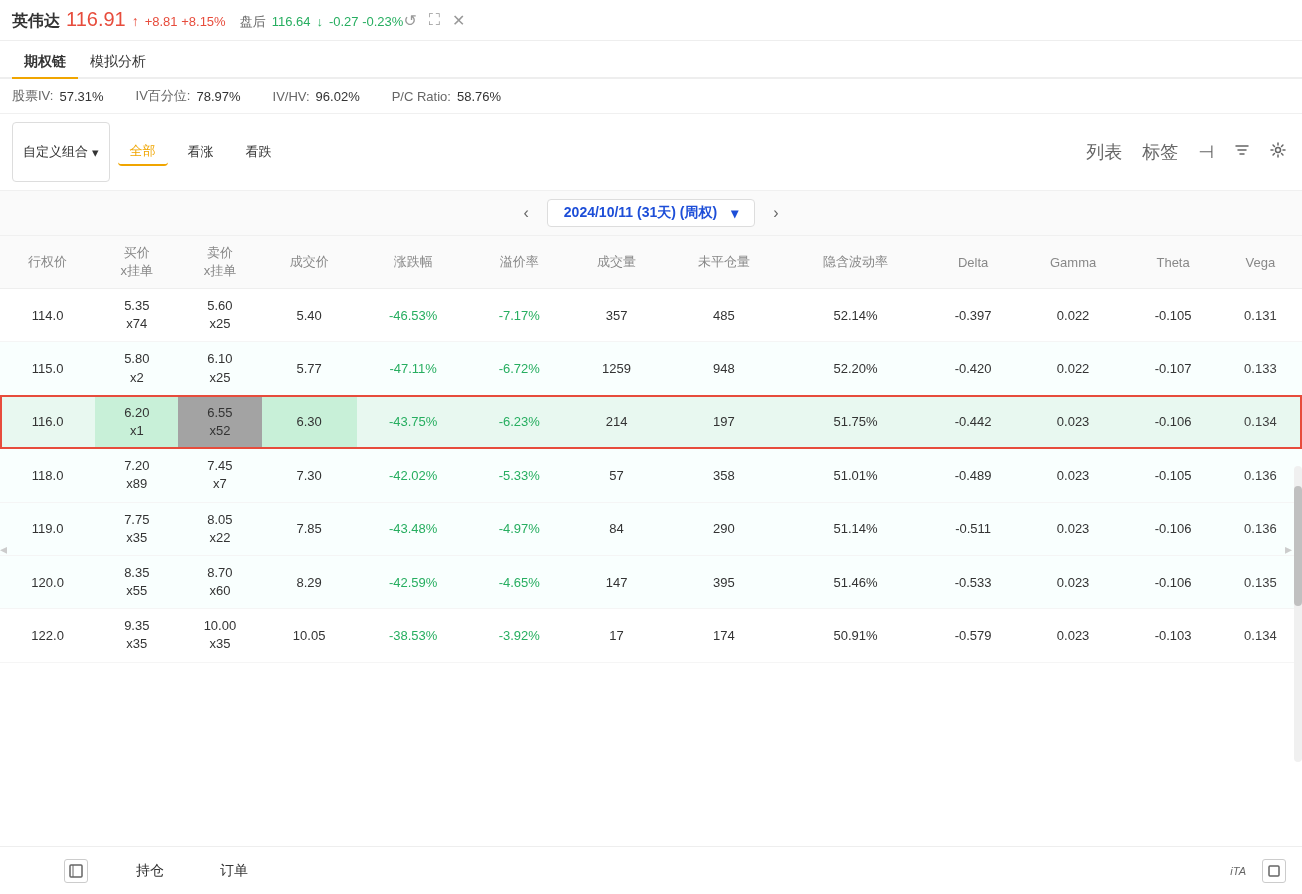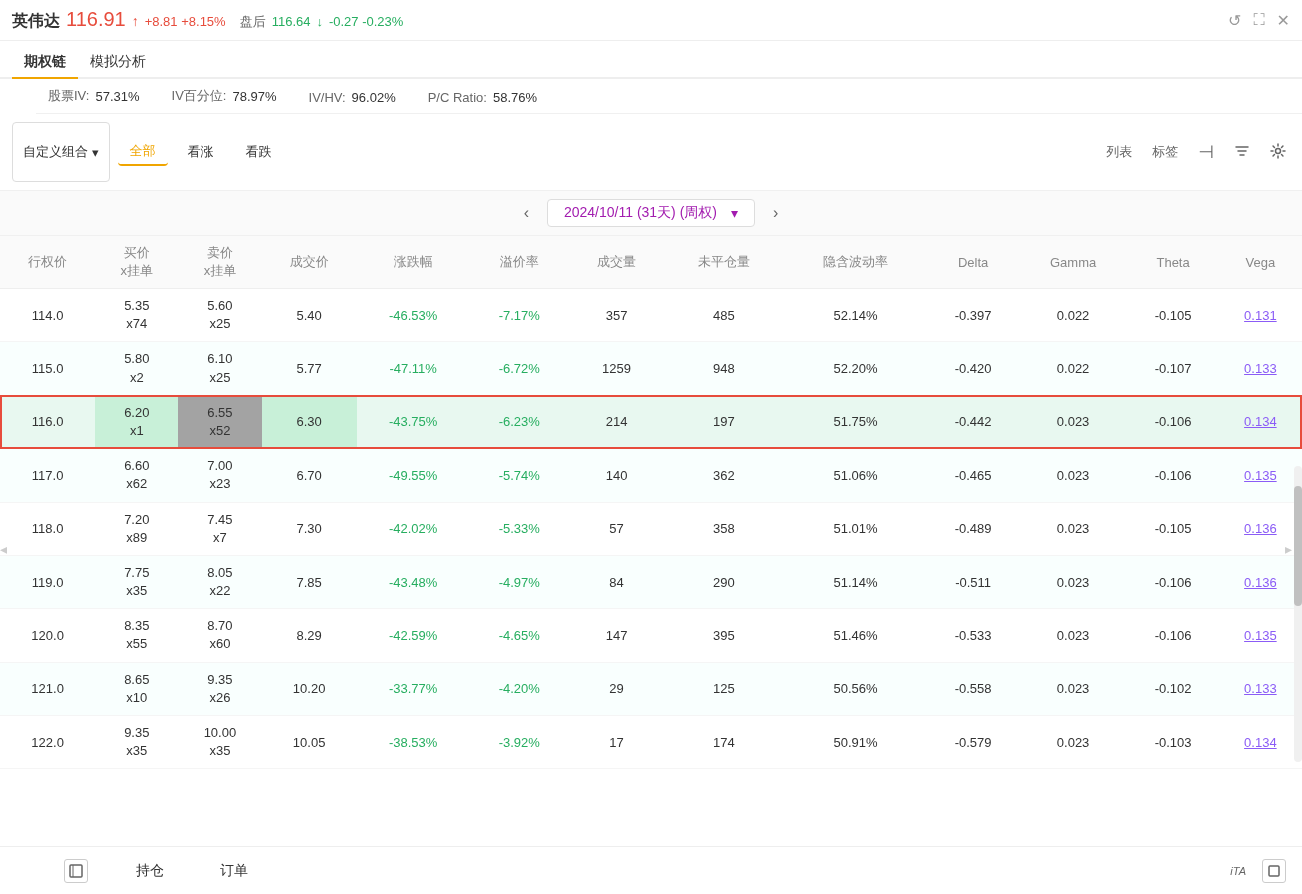--- a/index.html
+++ b/index.html
@@ -13,21 +13,20 @@
       overflow: hidden;
       position: relative;
     }
 
     
     .top-bar {
       display: flex;
       align-items: center;
       padding: 8px 12px;
       border-bottom: 1px solid #eee;
-      justify-content: space-between;
     }
     .stock-info {
       display: flex;
       align-items: baseline;
       gap: 6px;
     }
     .stock-name {
       font-size: 16px;
       font-weight: 600;
       color: #333;
@@ -77,27 +76,26 @@
       bottom: -2px;
       left: 0;
       right: 0;
       height: 2px;
       background: #f0a500;
     }
 
     
     .stats-row {
       display: flex;
-      align-items: flex-end;
+      align-items: center;
       padding: 8px 12px;
       gap: 32px;
       background: #fff;
       border-bottom: 1px solid #f0f0f0;
       font-size: 13px;
-      margin-left: 36px;
     }
     .stat-item { display: flex; align-items: center; gap: 6px; }
     .stat-label { color: #666; }
     .stat-value { color: #333; font-weight: 500; }
 
     
     .toolbar {
       display: flex;
       align-items: center;
       padding: 8px 12px;
@@ -127,21 +125,21 @@
       font-size: 13px;
       color: #333;
       border-radius: 4px;
     }
     .filter-btn.active {
       color: #f0a500;
       border-bottom: 2px solid #f0a500;
     }
     .toolbar-right-btn {
       color: #666;
-      font-size: 13px;
+      font-size: 18px;
       cursor: pointer;
       padding: 2px 4px;
     }
 
     
     .date-selector {
       display: flex;
       align-items: center;
       justify-content: center;
       padding: 8px 12px;
@@ -153,26 +151,27 @@
       cursor: pointer;
       color: #666;
       font-size: 16px;
       padding: 2px 6px;
     }
     .date-label {
       display: flex;
       align-items: center;
       gap: 14px;
       font-size: 14px;
-      color: #a21caf;
+      color: #1d4ed8;
       cursor: pointer;
       padding: 4px 16px;
       border: 1px solid #ddd;
       border-radius: 4px;
       background: #fff;
+      font-weight: bold;
     }
 
     
     .table-container {
       overflow-y: auto;
       height: calc(894px - 48px - 42px - 40px - 42px - 48px - 48px);
       position: relative;
     }
     table {
       width: 100%;
@@ -208,21 +207,21 @@
     .col-bid, .col-ask {
       color: #333;
       line-height: 1.4;
     }
     .col-change-pct { color: #27ae60; }
     .col-premium { color: #27ae60; }
     .col-iv { color: #333; }
     .col-delta { color: #333; }
     .col-gamma { color: #333; }
     .col-theta { color: #333; }
-    .col-vega { color: #8b5cf6; text-decoration: underline; }
+    .col-vega { color: #404040; }
 
     
     .bottom-bar {
       position: absolute;
       bottom: 0;
       left: 0;
       right: 0;
       height: 48px;
       display: flex;
       align-items: center;
@@ -437,35 +436,20 @@
           <td class="col-change-pct">-43.75%</td>
           <td class="col-premium">-6.23%</td>
           <td>214</td>
           <td>197</td>
           <td class="col-iv" style="background: rgb(232, 248, 240);">51.75%</td>
           <td class="col-delta" style="background: rgb(232, 248, 240);">-0.442</td>
           <td class="col-gamma" style="background: rgb(232, 248, 240);">0.023</td>
           <td class="col-theta" style="background: rgb(232, 248, 240);">-0.106</td>
           <td class="col-vega" style="background: rgb(232, 248, 240);">0.134</td>
         </tr>
-        <tr style="background: rgb(249, 255, 254);">
-          <td class="col-strike">117.0</td>
-          <td class="col-bid">6.60<br>x62</td>
-          <td class="col-ask">7.00<br>x23</td>
-          <td>6.70</td>
-          <td class="col-change-pct">-49.55%</td>
-          <td class="col-premium">-5.74%</td>
-          <td>140</td>
-          <td>362</td>
-          <td class="col-iv">51.06%</td>
-          <td class="col-delta">-0.465</td>
-          <td class="col-gamma">0.023</td>
-          <td class="col-theta">-0.106</td>
-          <td class="col-vega">0.135</td>
-        </tr>
         <tr>
           <td class="col-strike">118.0</td>
           <td class="col-bid">7.20<br>x89</td>
           <td class="col-ask">7.45<br>x7</td>
           <td>7.30</td>
           <td class="col-change-pct">-42.02%</td>
           <td class="col-premium">-5.33%</td>
           <td>57</td>
           <td>358</td>
           <td class="col-iv">51.01%</td>
@@ -497,35 +481,20 @@
           <td class="col-change-pct">-42.59%</td>
           <td class="col-premium">-4.65%</td>
           <td>147</td>
           <td>395</td>
           <td class="col-iv">51.46%</td>
           <td class="col-delta">-0.533</td>
           <td class="col-gamma">0.023</td>
           <td class="col-theta">-0.106</td>
           <td class="col-vega">0.135</td>
         </tr>
-        <tr style="background: rgb(249, 255, 254);">
-          <td class="col-strike">121.0</td>
-          <td class="col-bid">8.65<br>x10</td>
-          <td class="col-ask">9.35<br>x26</td>
-          <td>10.20</td>
-          <td class="col-change-pct">-33.77%</td>
-          <td class="col-premium">-4.20%</td>
-          <td>29</td>
-          <td>125</td>
-          <td class="col-iv">50.56%</td>
-          <td class="col-delta">-0.558</td>
-          <td class="col-gamma">0.023</td>
-          <td class="col-theta">-0.102</td>
-          <td class="col-vega">0.133</td>
-        </tr>
         <tr>
           <td class="col-strike">122.0</td>
           <td class="col-bid">9.35<br>x35</td>
           <td class="col-ask">10.00<br>x35</td>
           <td>10.05</td>
           <td class="col-change-pct">-38.53%</td>
           <td class="col-premium">-3.92%</td>
           <td>17</td>
           <td>174</td>
           <td class="col-iv">50.91%</td>

